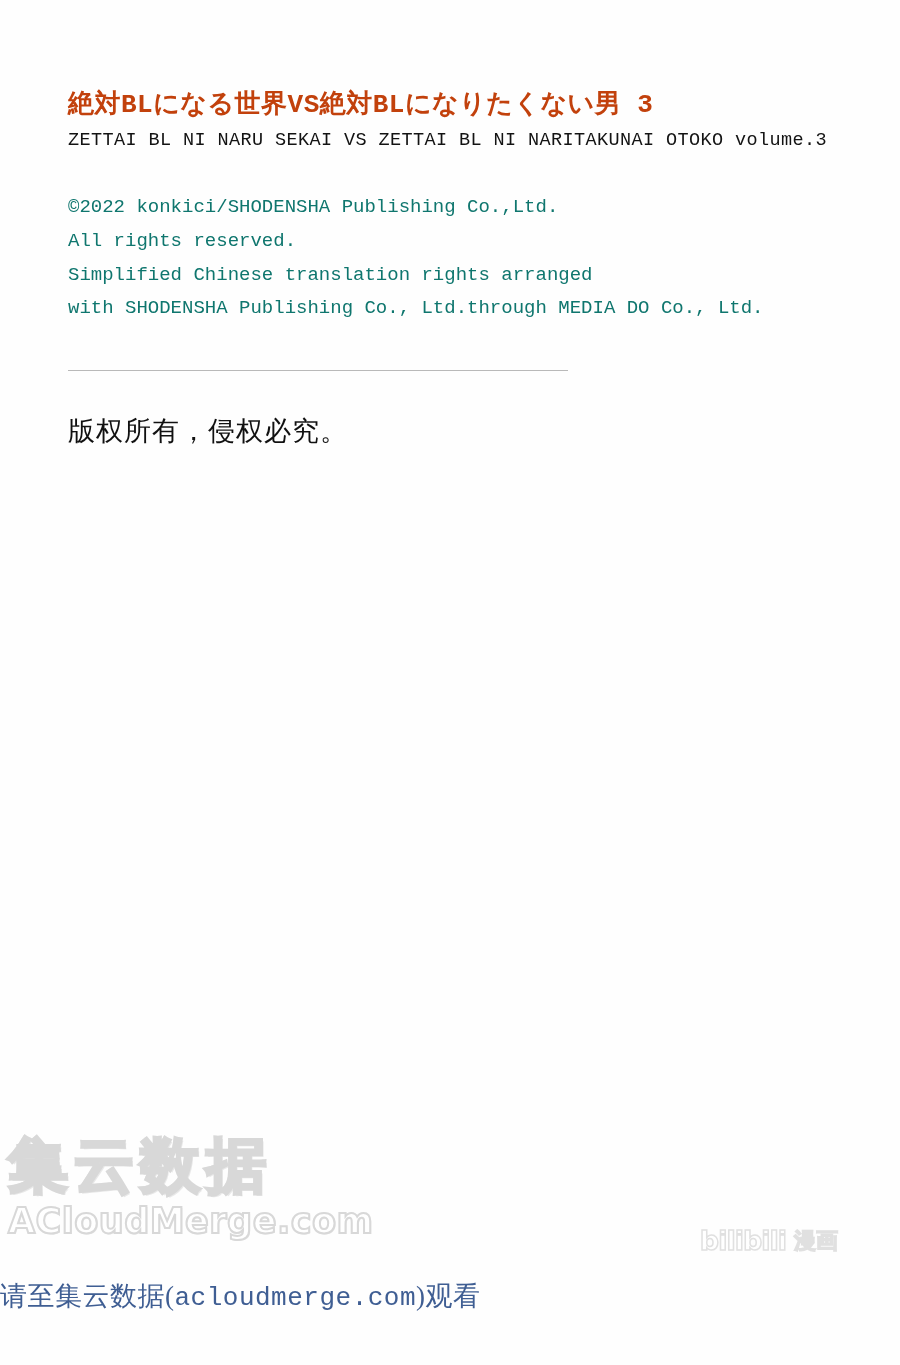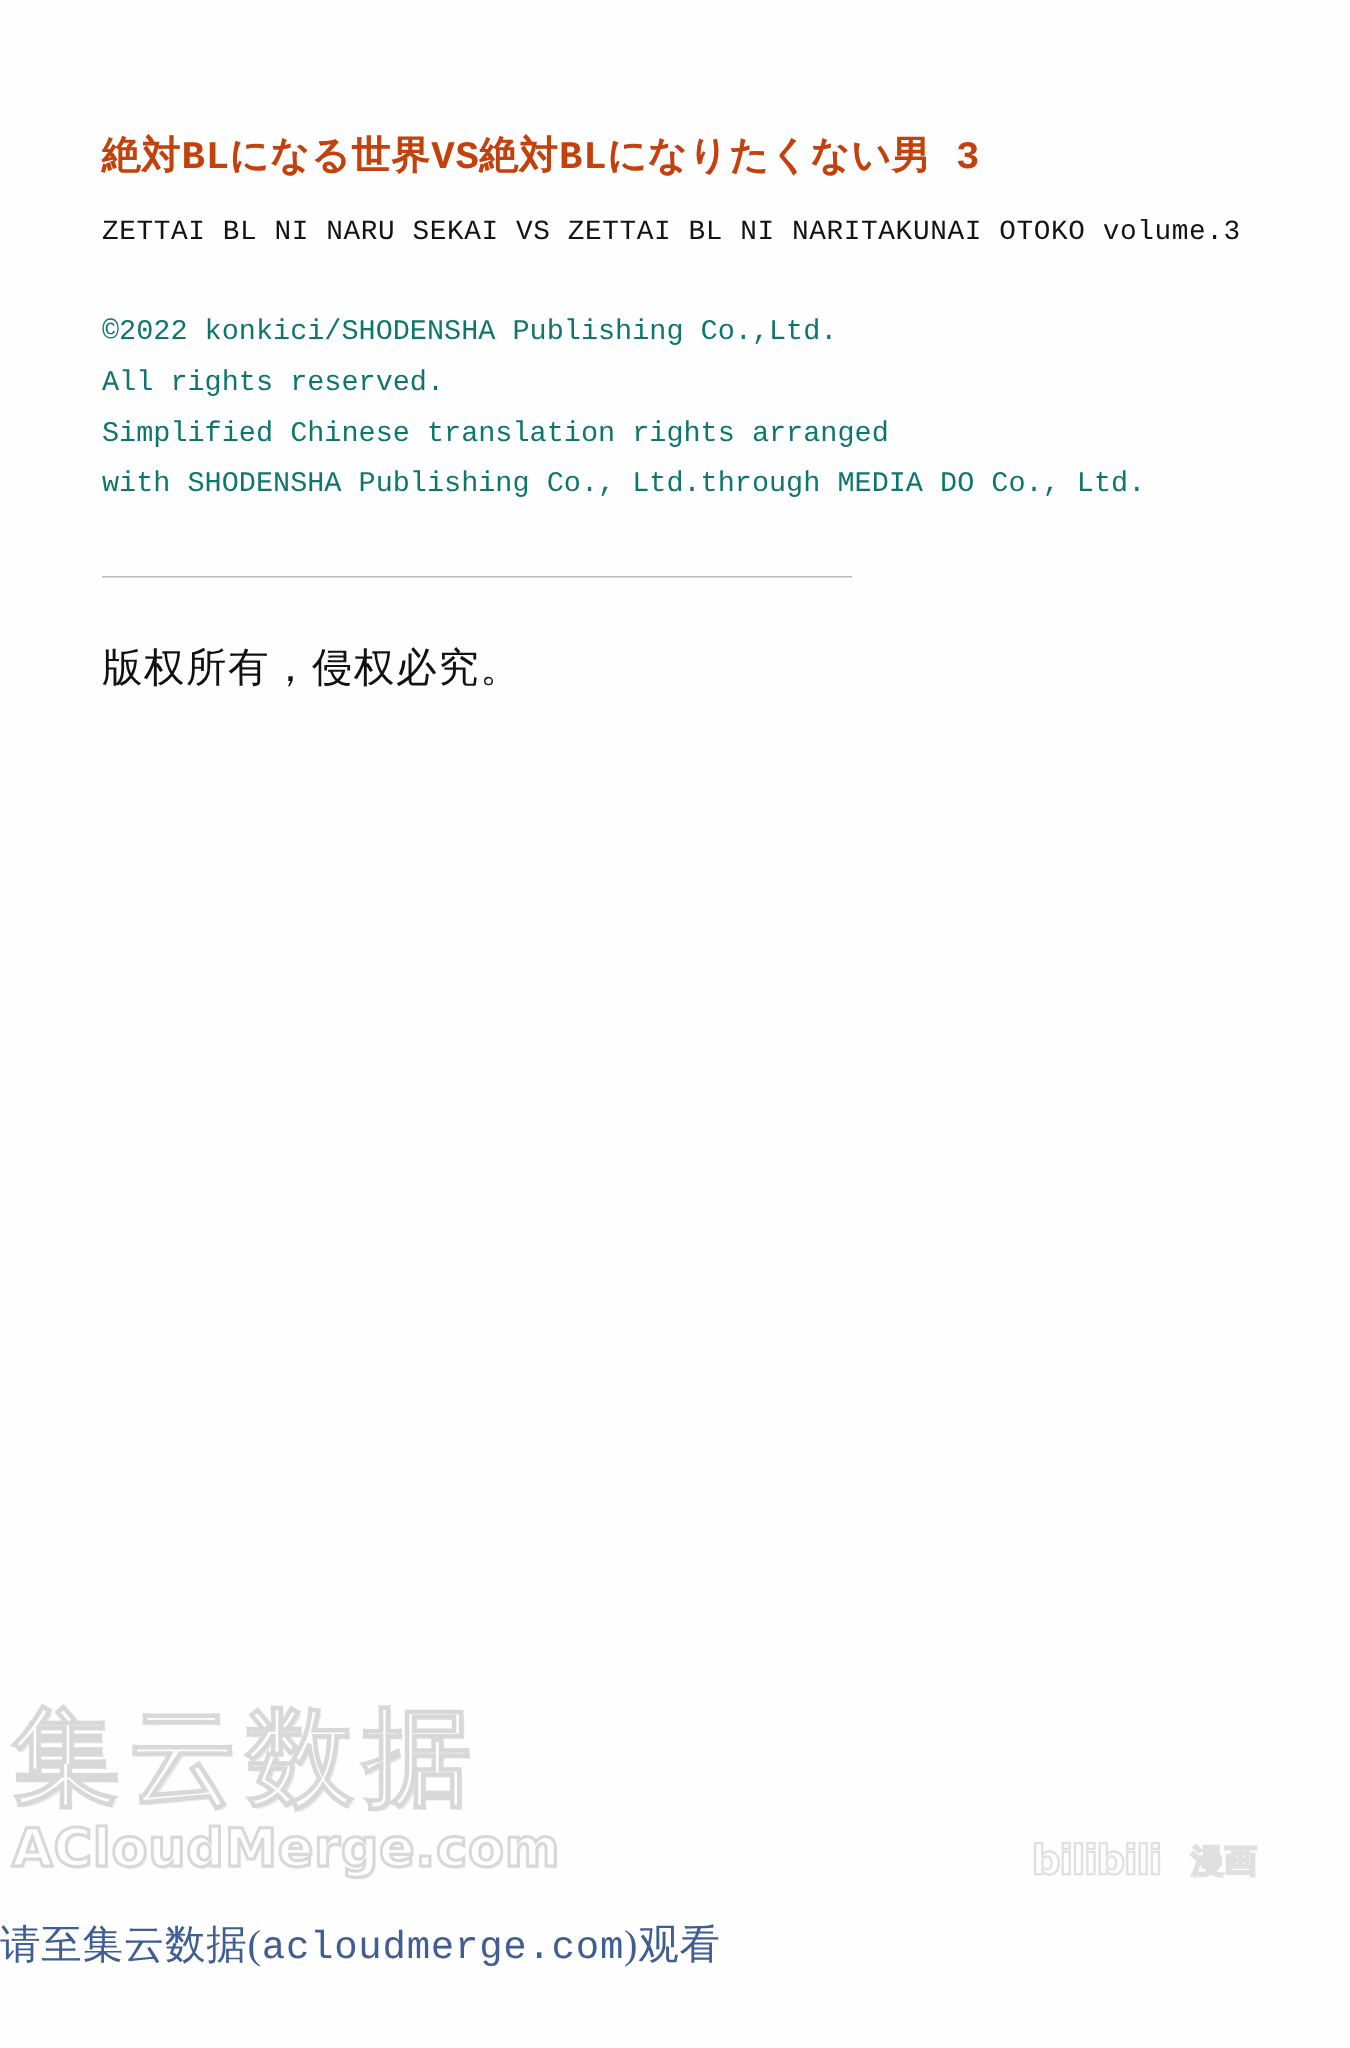--- a/index.html
+++ b/index.html
@@ -53,21 +53,21 @@
   .author {
     margin-top: 36px;
     font-family: "Liberation Serif", serif;
     font-size: 22px;
     font-weight: 700;
     color: #111111;
     letter-spacing: 1px;
   }
 
   .romaji {
-    margin-top: 20px;
+    margin-top: 6px;
     font-family: "Liberation Mono", monospace;
     font-size: 18.5px;
     letter-spacing: 0.4px;
     color: #131313;
     white-space: nowrap;
   }
 
   .copyright-block {
     margin-top: 40px;
     font-family: "Liberation Mono", monospace;
@@ -98,22 +98,22 @@
   
   .watermark {
     position: absolute;
     left: 8px;
     top: 1135px;
     width: 400px;
     user-select: none;
   }
   .wm-cn {
     font-family: "DejaVu Sans", sans-serif;
-    font-size: 72px;
-    font-weight: 400;
+    font-size: 60px;
+    font-weight: 700;
     letter-spacing: 6px;
     line-height: 1;
     color: #ffffff;
     -webkit-text-stroke: 3px #d8d8d8;
     text-shadow:
       2px 2px 0 #e8e8e8,
       -1px -1px 0 #e2e2e2;
   }
   .wm-en {
     margin-top: 6px;
@@ -126,21 +126,21 @@
     text-shadow: 1px 1px 0 #e8e8e8;
   }
 
   
   .bili-mark {
     position: absolute;
     right: 62px;
     top: 1225px;
     display: flex;
     align-items: center;
-    gap: 20px;
+    gap: 8px;
     user-select: none;
   }
   .bili-logo {
     font-family: "DejaVu Sans", sans-serif;
     font-size: 27px;
     font-weight: 700;
     color: #ffffff;
     -webkit-text-stroke: 1.5px #e0e0e0;
     letter-spacing: -1px;
   }

